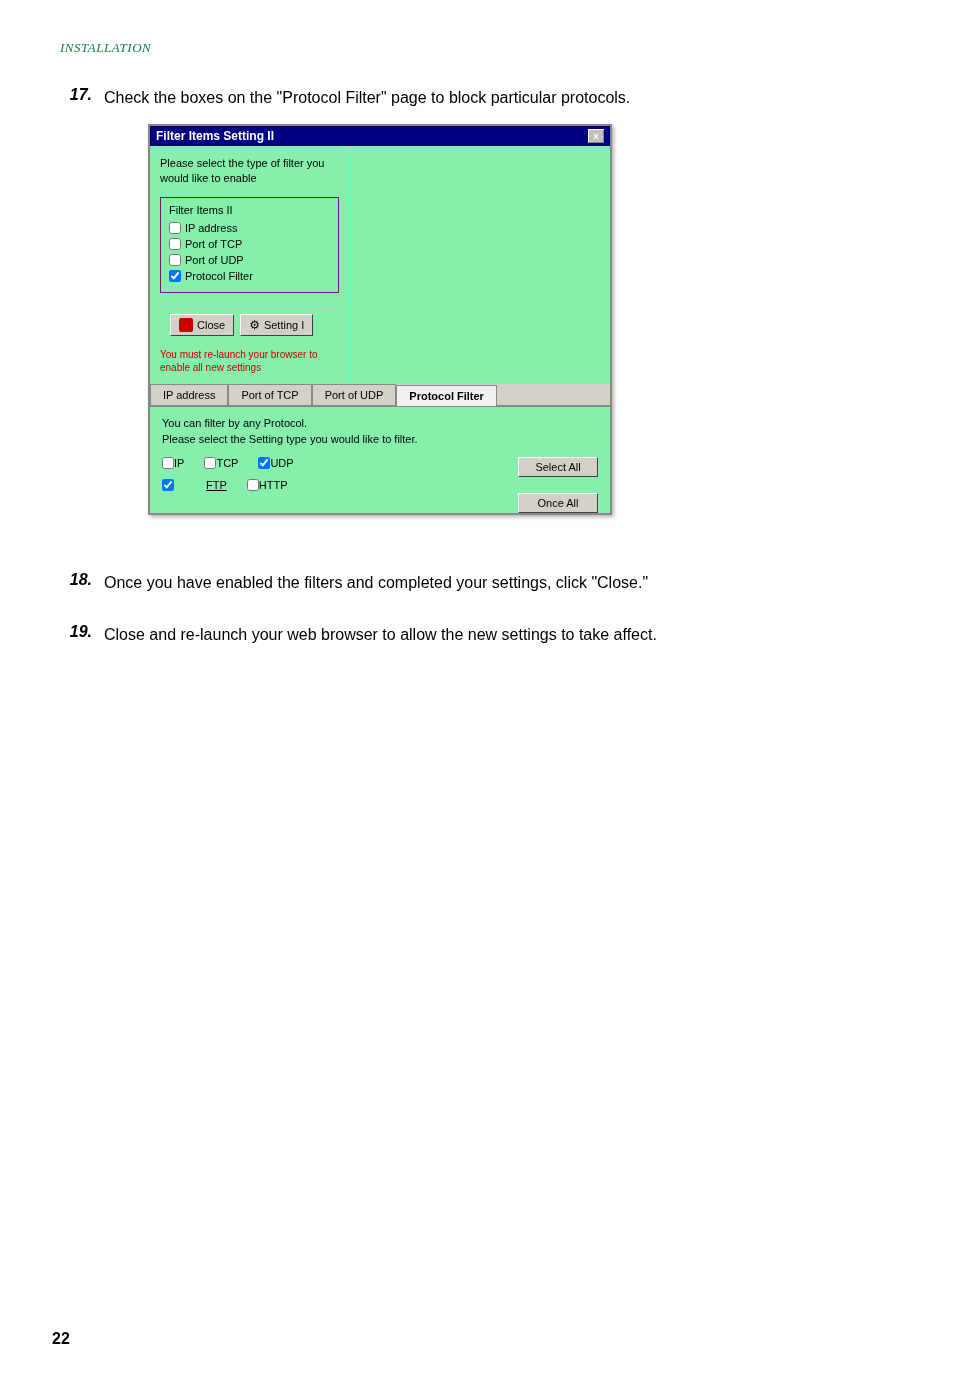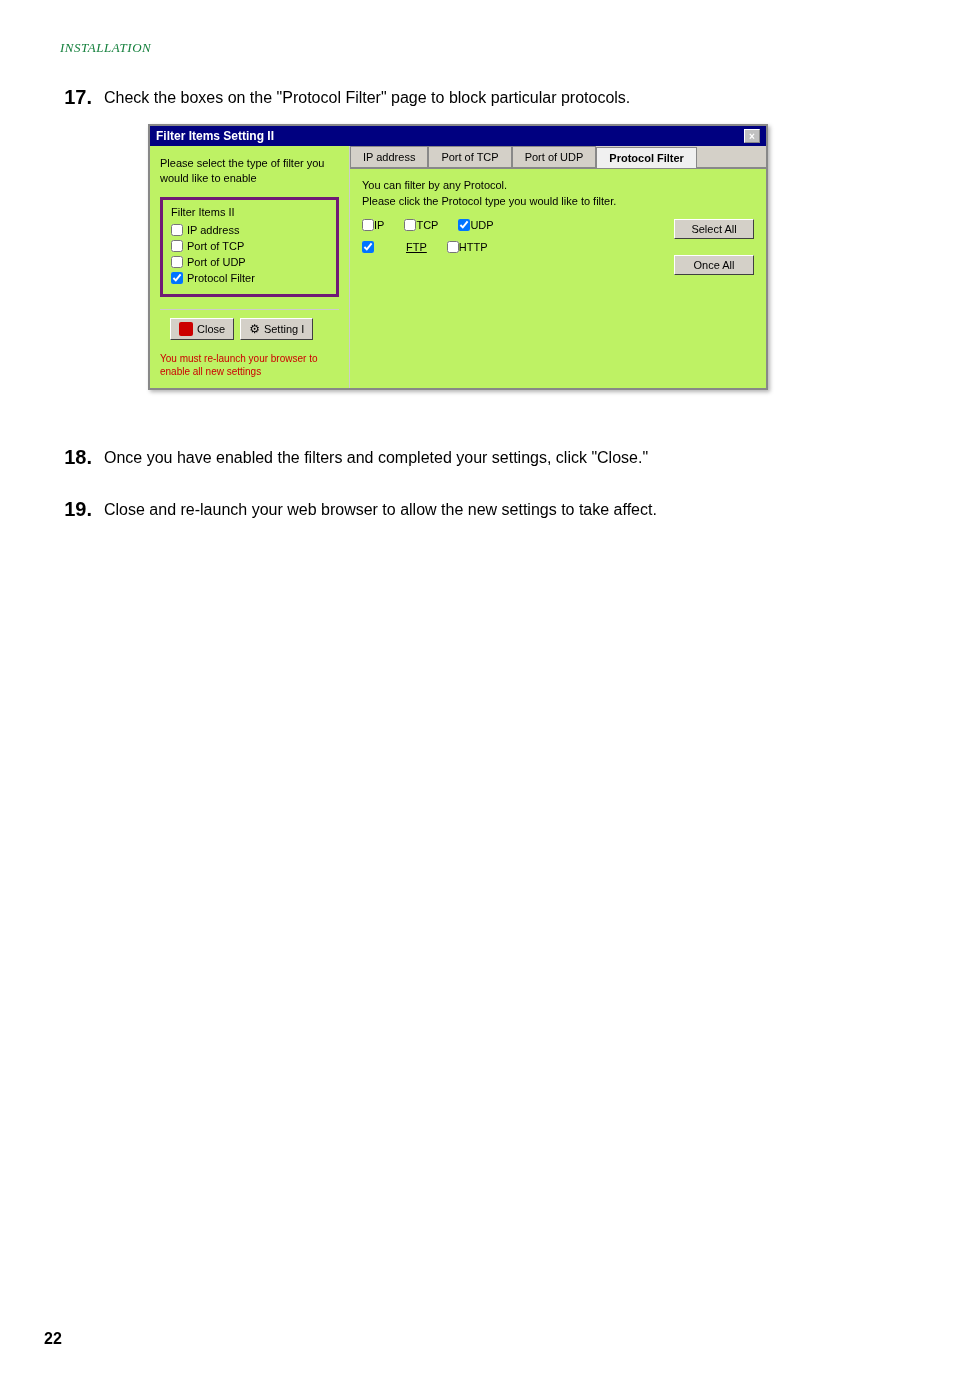--- a/index.html
+++ b/index.html
@@ -24,41 +24,42 @@
 
     .step {
       display: flex;
       gap: 12px;
       margin-bottom: 28px;
       align-items: flex-start;
     }
 
     .step-number {
       font-weight: bold;
-      font-size: 20px;
+      font-size: 16px;
       min-width: 32px;
       text-align: right;
+      font-style: italic;
     }
 
     .step-text {
       font-size: 16px;
       line-height: 1.5;
     }
 
     
     .dialog-wrapper {
       margin-left: 44px;
       margin-top: 14px;
       margin-bottom: 28px;
     }
 
     .dialog {
       border: 2px solid #888;
       background: #f0f0f0;
-      width: 620px;
+      width: 464px;
       box-shadow: 2px 2px 4px rgba(0,0,0,0.3);
     }
 
     .dialog-titlebar {
       background: #000080;
       color: #fff;
       padding: 3px 6px;
       display: flex;
       justify-content: space-between;
       align-items: center;
@@ -76,39 +77,40 @@
       font-size: 10px;
       cursor: pointer;
       display: flex;
       align-items: center;
       justify-content: center;
       font-weight: bold;
     }
 
     .dialog-body {
       display: flex;
-      background: #bef264;
+      background: #86efac;
+      flex-direction: column;
     }
 
     
     .left-panel {
       width: 200px;
       padding: 10px;
       border-right: 1px solid #ccc;
       flex-shrink: 0;
     }
 
     .left-panel-desc {
       font-size: 11px;
       margin-bottom: 10px;
       line-height: 1.4;
     }
 
     .filter-items-box {
-      border: 3px solid #701a75;
+      border: 1px solid #701a75;
       padding: 6px 8px;
       font-size: 11px;
     }
 
     .filter-items-title {
       font-size: 11px;
       margin-bottom: 6px;
       font-weight: normal;
     }
 
@@ -247,21 +249,21 @@
 
     .ftp-label {
       font-size: 11px;
       text-decoration: underline;
       padding-left: 32px;
     }
 
     .page-number {
       position: absolute;
       bottom: 40px;
-      left: 44px;
+      left: 52px;
       font-size: 16px;
       font-weight: bold;
     }
   </style>
 </head>
 <body>
 
 <div class="page-header">Installation</div>
 
 <div class="step">
@@ -320,21 +322,21 @@
 
             <div class="tabs-bar">
               <div class="tab">IP address</div>
               <div class="tab">Port of TCP</div>
               <div class="tab">Port of UDP</div>
               <div class="tab active">Protocol Filter</div>
             </div>
 
             <div class="tab-content">
               <div class="tab-desc">You can filter by any Protocol.</div>
-              <div class="tab-desc2">Please click the Protocol type you would like to filter.</div>
+              <div class="tab-desc2">Please select the Setting type you would like to filter.</div>
 
               <div class="right-inner">
 
                 <div style="float:right; display:flex; flex-direction:column; gap:16px;">
                   <button class="side-btn">Select All</button>
                   <button class="side-btn">Once  All</button>
                 </div>
 
                 <div class="protocol-row">
                   <div class="protocol-item">

